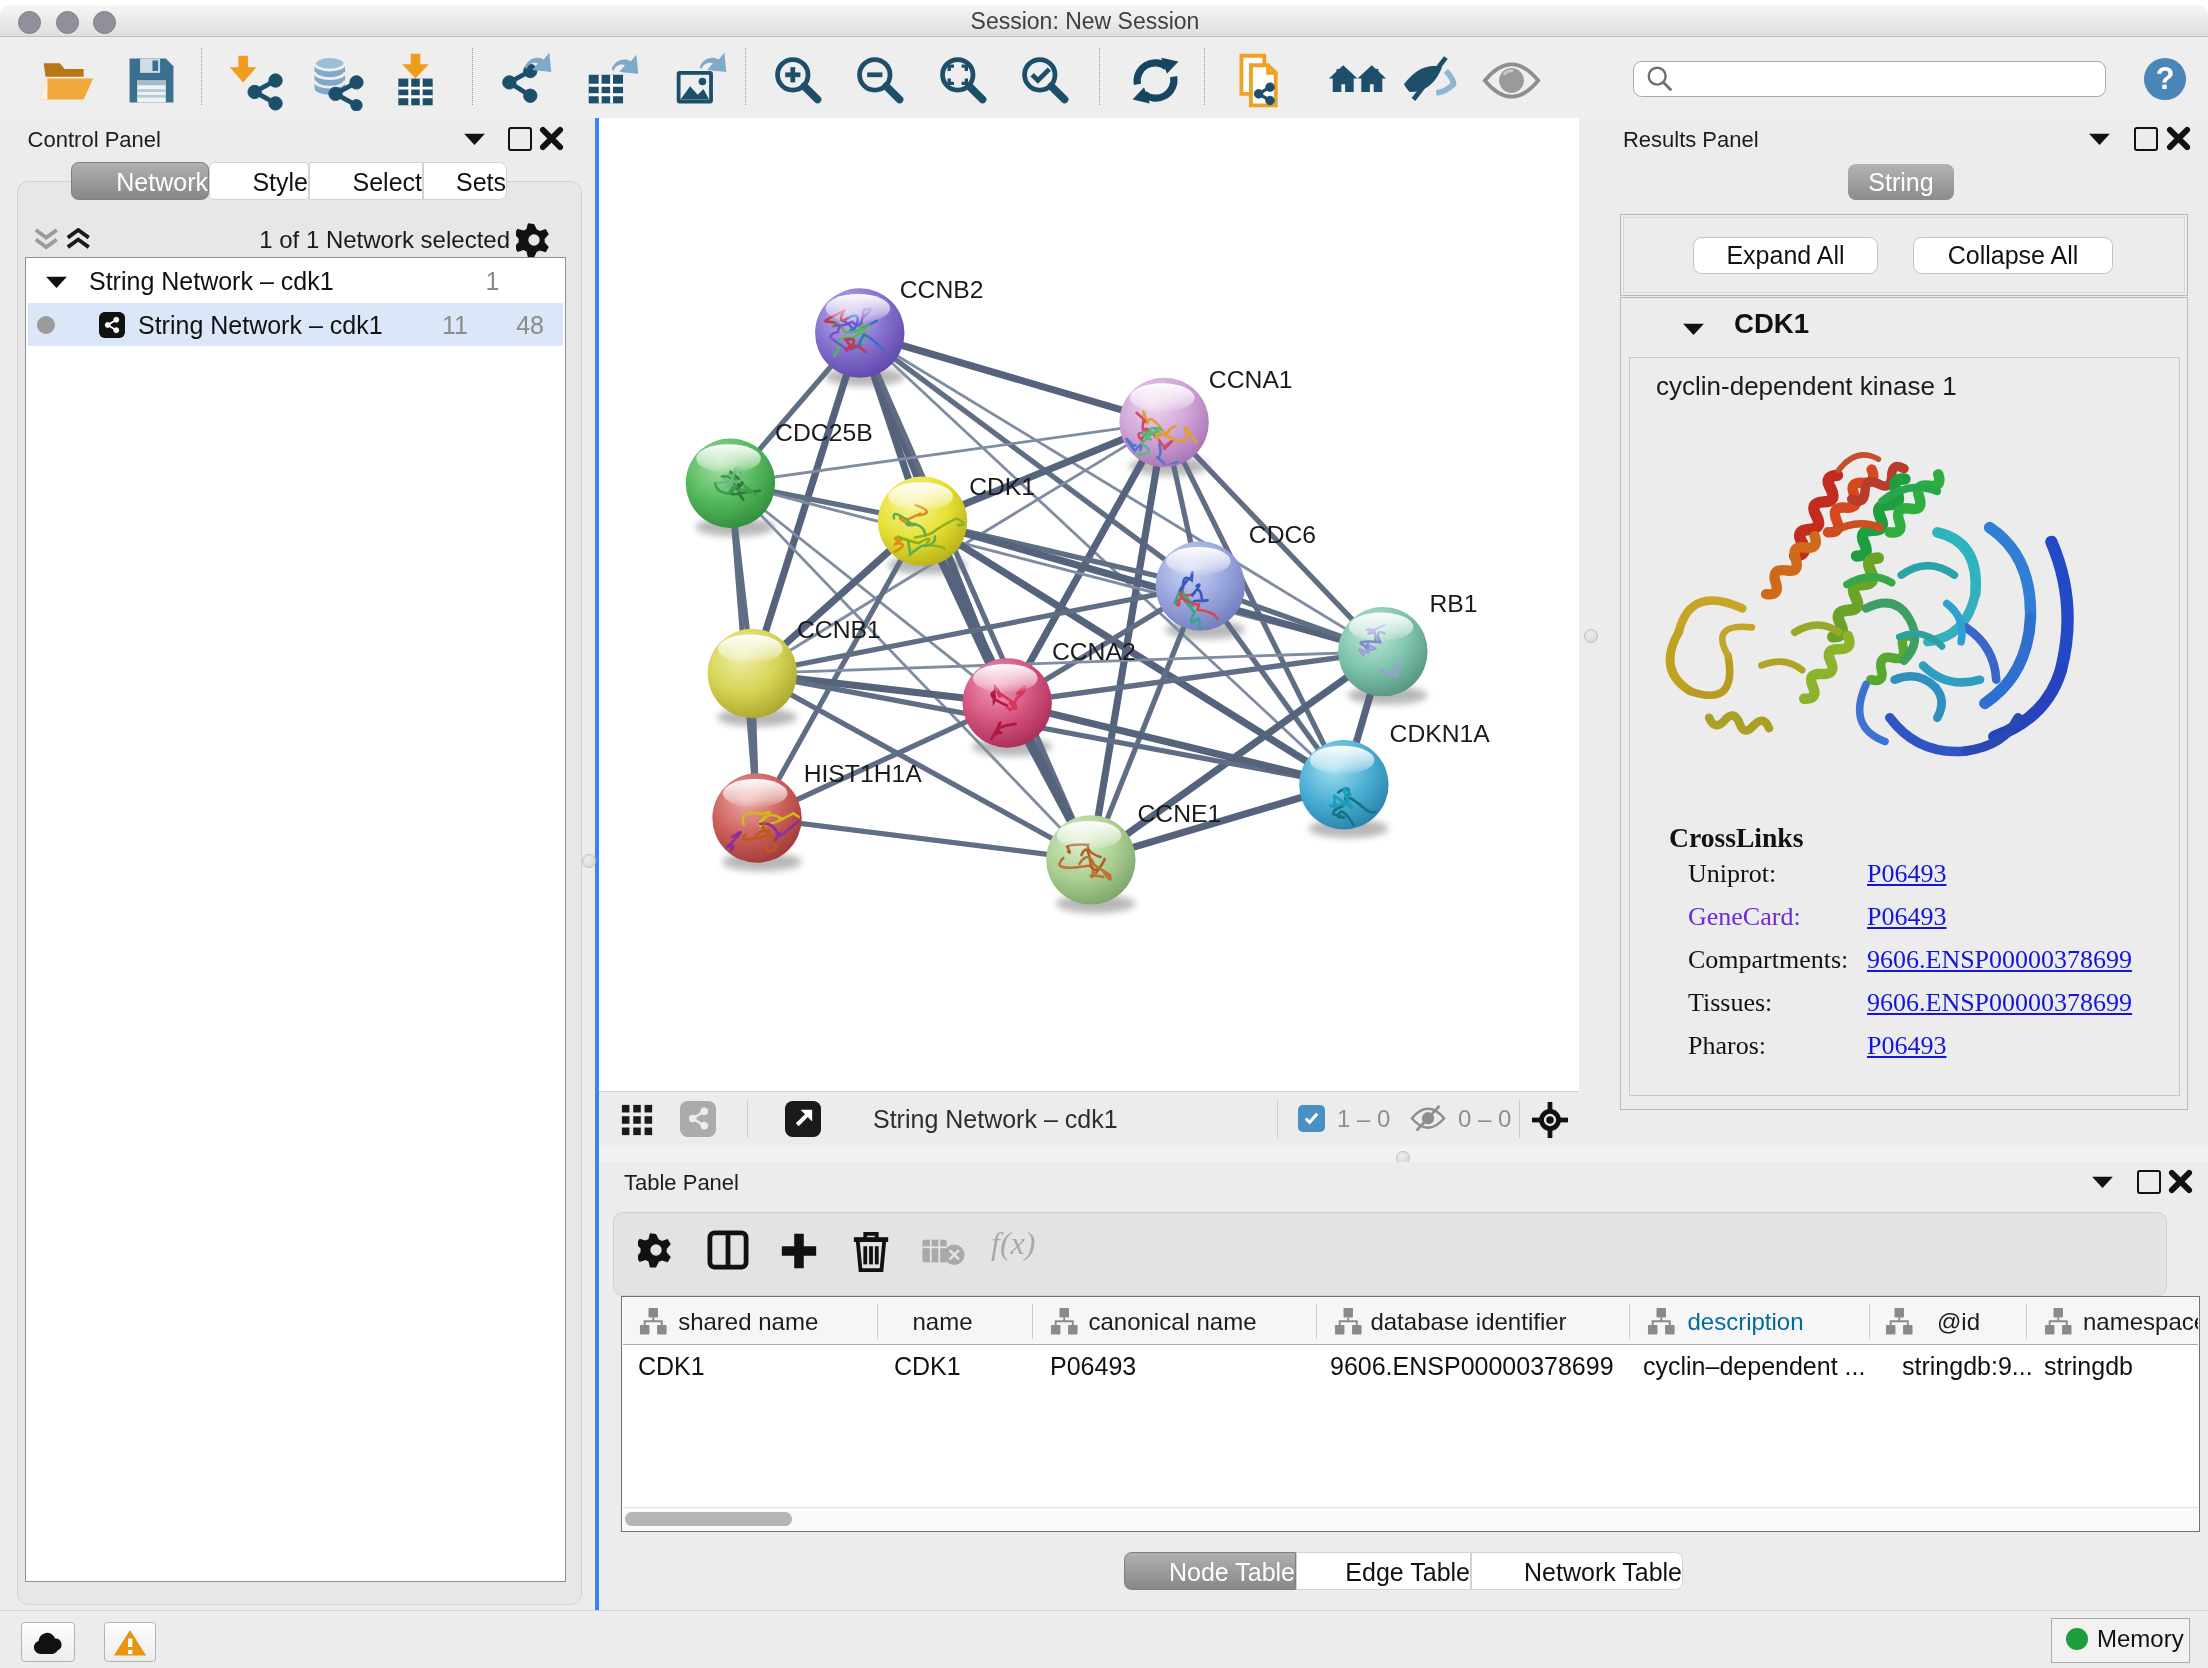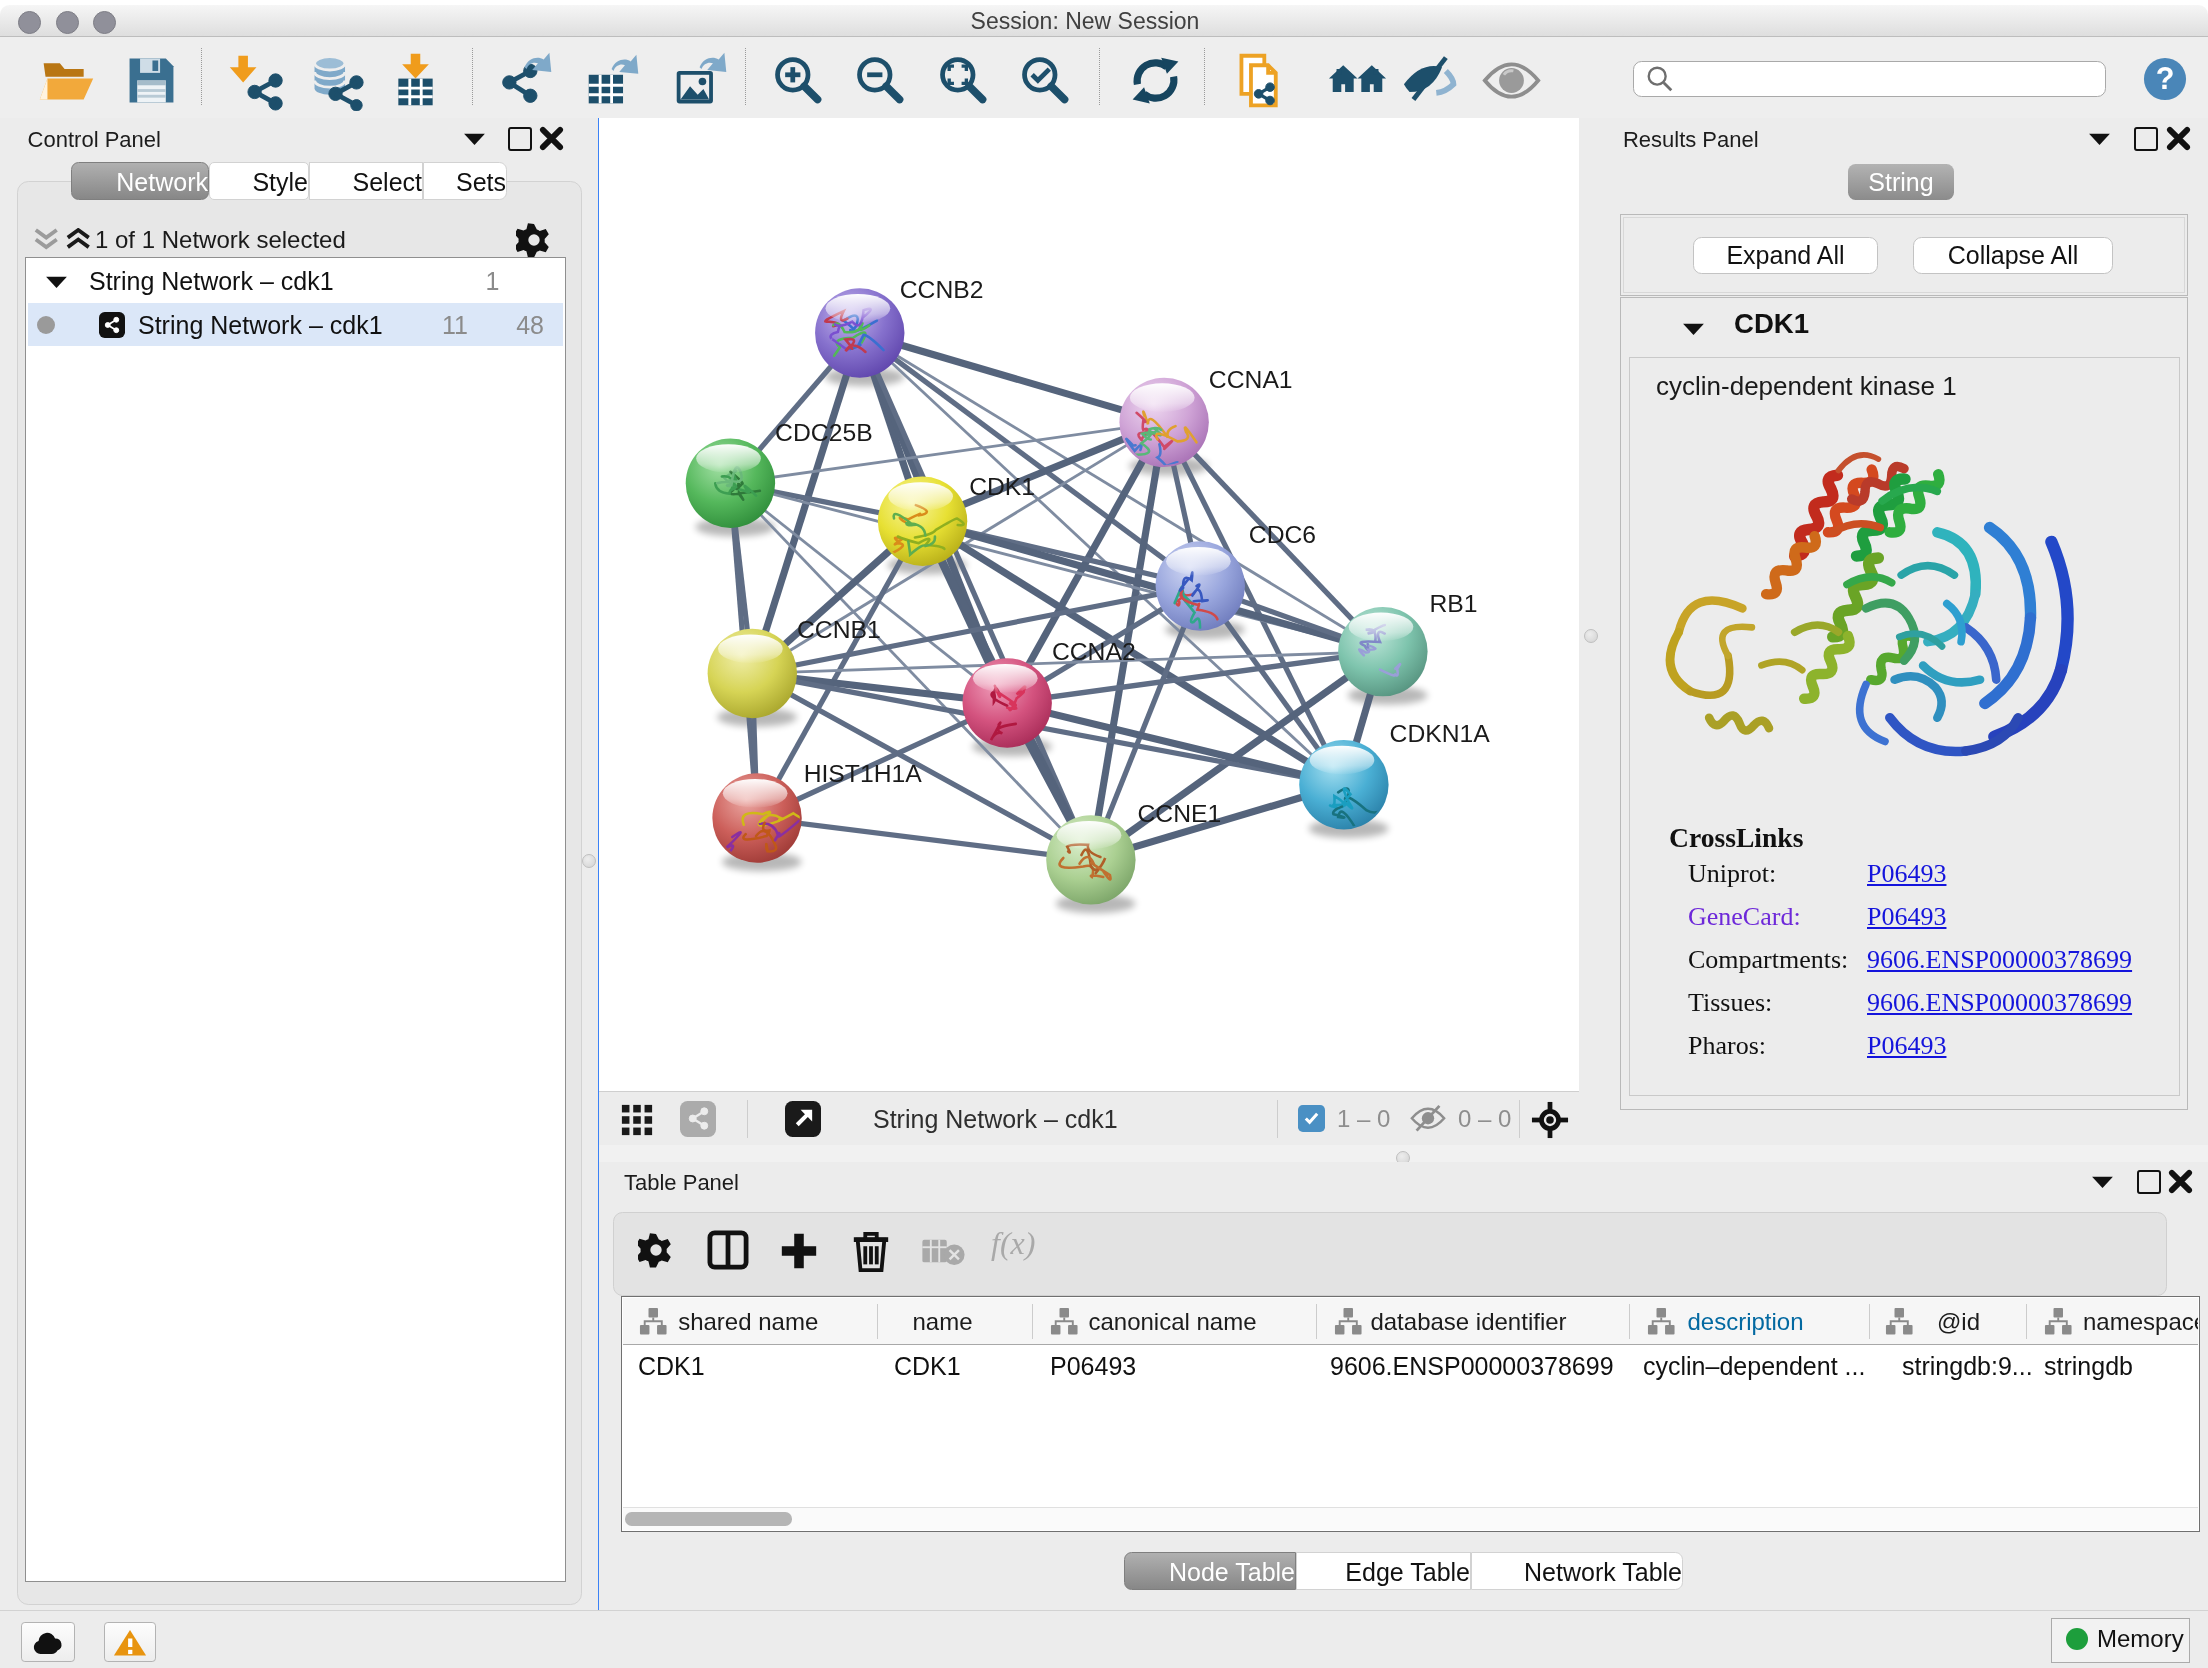--- a/index.html
+++ b/index.html
@@ -4,21 +4,21 @@
 body{width:2208px;height:1668px;position:relative;background:#fff;font-family:"Liberation Sans",sans-serif;overflow:hidden}
 .abs{position:absolute}
 .titlebar{position:absolute;left:0;top:4.8px;width:2208px;height:31px;background:linear-gradient(#f6f6f6,#dedede);border-bottom:1px solid #bdbdbd;border-radius:9.5px 9.5px 0 0}
 .tl{position:absolute;top:10.5px;width:21px;height:21px;border-radius:50%;background:#90909a;border:1px solid #7e7e86}
 .wtitle{position:absolute;top:7.6px;left:0;width:2170px;text-align:center;font-size:23px;color:#404040}
 .toolbar{position:absolute;left:0;top:37px;width:2208px;height:81px;background:#eeeeee;border-bottom:1px solid #cacaca}
 .tbsep{position:absolute;top:11.4px;height:57px;width:0;border-left:1.9px dotted #9a9a9a}
 .icon{position:absolute}
 .searchbox{position:absolute;left:1633px;top:24px;width:471px;height:34px;background:#fff;border:1.9px solid #a9a9a9;border-radius:8.6px}
 
-.cpanel{position:absolute;left:0;top:118px;width:599px;height:1492px;background:#ececec;border-right:1px solid #3b82f6;box-sizing:border-box}
+.cpanel{position:absolute;left:0;top:118px;width:599px;height:1492px;background:#ececec;border-right:4px solid #3b82f6;box-sizing:border-box}
 .phead{font-size:22px;color:#1c1c1c}
 .tab{position:absolute;height:38px;background:#fff;border:1px solid #d2d2d2;font-size:25px;color:#111;text-align:right;line-height:38px;box-sizing:border-box}
 .tabsel{background:linear-gradient(#b0b0b0,#878787);color:#fff;border:1px solid #7f7f7f}
 .netview{position:absolute;left:599px;top:118px;width:980px;height:982px;background:#fff}
 .netbar{position:absolute;left:599px;top:1091px;width:980px;height:54px;background:#ececec;border-top:1px solid #cfcfcf;box-sizing:border-box}
 .gutter{position:absolute;left:1579px;top:118px;width:44px;height:1027px;background:#ececec}
 .rpanel{position:absolute;left:1620px;top:118px;width:589px;height:1027px;background:#ececec}
 .hsplit{position:absolute;left:599px;top:1145px;width:1609px;height:17px;background:#f1f1f1}
 .tpanel{position:absolute;left:599px;top:1162px;width:1609px;height:448px;background:#ececec}
 .statusbar{position:absolute;left:0;top:1610px;width:2208px;height:74px;background:#ececec;border-top:1px solid #d2d2d2;box-sizing:border-box}
@@ -221,21 +221,21 @@
         <path d="M4 2 l11 8 11-8"></path>
         <path d="M4 12 l11 8 11-8"></path>
       </g>
     </svg>
 <svg class="abs" style="left:64px;top:110px" width="28.5" height="23" viewBox="0 0 30 24">
       <g fill="none" stroke="#1a1a1a" stroke-width="4">
         <path d="M4 10 l11-8 11 8"></path>
         <path d="M4 20 l11-8 11 8"></path>
       </g>
     </svg>
-<div class="abs" style="left:95px;top:108px;width:415px;text-align:left;font-size:24px;color:#1a1a1a">1 of 1 Network selected</div>
+<div class="abs" style="left:95px;top:108px;width:415px;text-align:right;font-size:24px;color:#1a1a1a">1 of 1 Network selected</div>
 <svg class="abs" style="left:516px;top:104px" width="36" height="36" viewBox="0 0 38 38">
       <path fill="#111" d="M19 2 l3 6 a12 12 0 0 1 3 1.4 l6.4-2 3.2 5.6 -4.4 5 a12 12 0 0 1 0 3.4 l4.4 5 -3.2 5.6 -6.4-2 a12 12 0 0 1 -3 1.4 l-3 6 -6.4 0 -1.6-6.4 a12 12 0 0 1 -3-1.4 l-6.4 2 -3.2-5.6 4.4-5 a12 12 0 0 1 0-3.4 l-4.4-5 3.2-5.6 6.4 2 a12 12 0 0 1 3-1.4 l1.6-6.4 z M19 13 a6 6 0 1 0 0 12 a6 6 0 0 0 0-12"></path>
     </svg>
 <div class="abs" style="left:25px;top:139px;width:541px;height:1325px;background:#fff;border:1.9px solid #8f8f8f;box-sizing:border-box"></div>
 <svg class="abs" style="left:44px;top:155px" width="25" height="17" viewBox="0 0 26 18">
       <path d="M2 4 h22 l-11 12 z" fill="#111"></path>
     </svg>
 <div class="abs" style="left:89px;top:149px;font-size:25px;color:#111">String Network – cdk1</div>
 <div class="abs" style="left:471px;top:149px;width:28.5px;text-align:right;font-size:25px;color:#8b8b8b">1</div>
 <div class="abs" style="left:27.6px;top:185px;width:535px;height:43px;background:#dbe7f8"></div>

